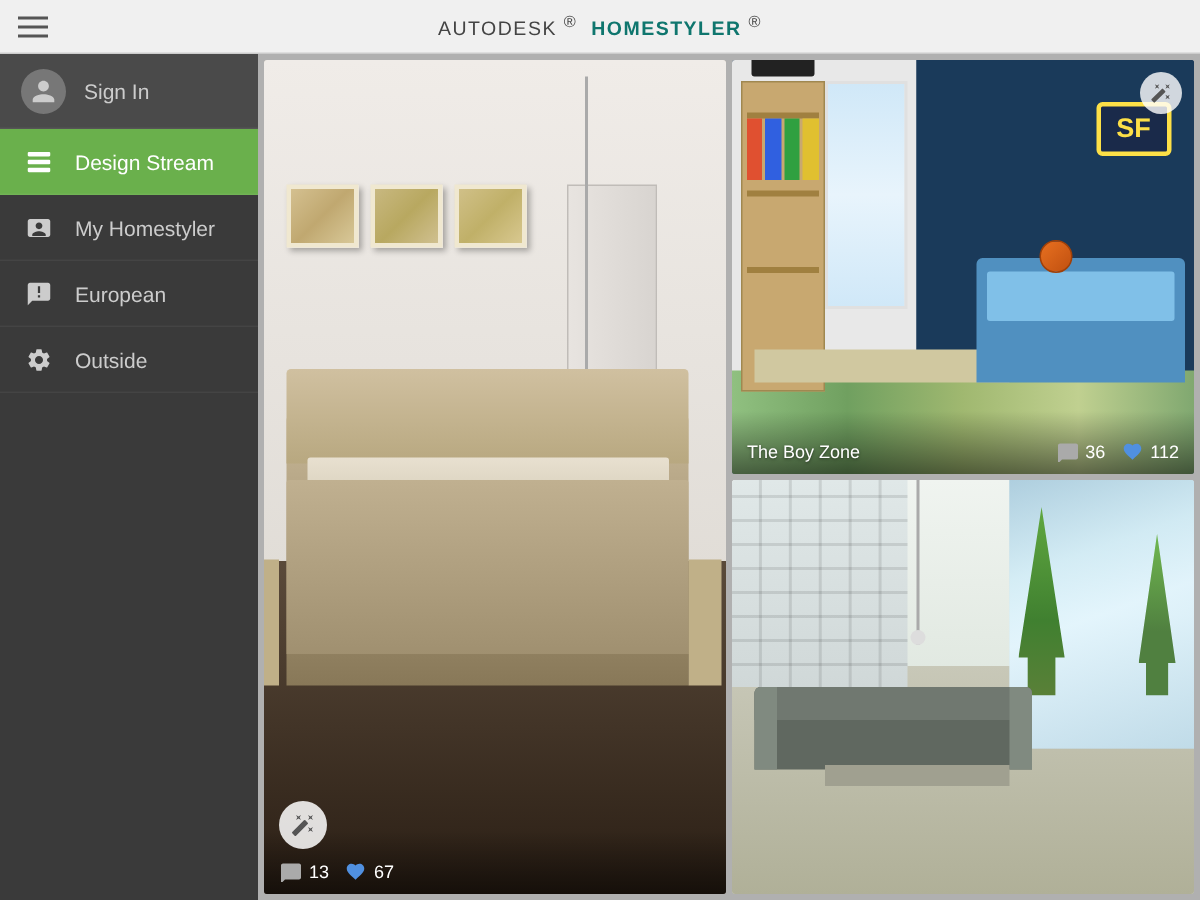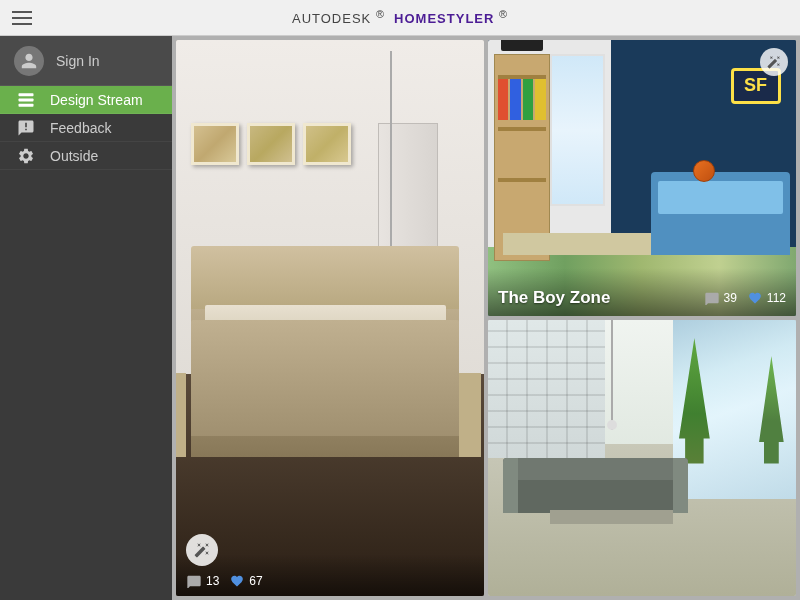--- a/index.html
+++ b/index.html
@@ -37,42 +37,42 @@
       height: 2px;
       background: #555;
     }
     #topbar .title {
       font-size: 13px;
       color: #444;
       letter-spacing: 1px;
     }
     #topbar .title strong {
       font-weight: 900;
-      color: #4c1d95;
+      color: #0f766e;
       text-align: center;
     }
 
     
     #sidebar {
       position: absolute;
       top: 36px;
       left: 0;
       width: 172px;
       bottom: 0;
       background: #3a3a3a;
       z-index: 50;
       display: flex;
       flex-direction: column;
     }
 
     .sidebar-item {
       display: flex;
       align-items: center;
       padding: 0 14px;
-      height: 28px;
+      height: 44px;
       cursor: pointer;
       color: #ccc;
       font-size: 14px;
       gap: 12px;
       border-bottom: 1px solid rgba(255,255,255,0.05);
     }
     .sidebar-item.active {
       background: #6ab04c;
       color: #fff;
     }
@@ -318,22 +318,22 @@
       left: 0;
       right: 0;
       background: linear-gradient(transparent, rgba(0,0,0,0.5));
       padding: 20px 10px 8px;
       display: flex;
       align-items: center;
       justify-content: space-between;
     }
     .card-info .card-title {
       color: #fff;
-      font-size: 17px;
-      font-weight: 700;
+      font-size: 12px;
+      font-weight: 400;
       text-shadow: 0 1px 2px rgba(0,0,0,0.5);
     }
     .card-info .card-stats {
       display: flex;
       gap: 10px;
       align-items: center;
     }
     .stat {
       display: flex;
       align-items: center;
@@ -407,29 +407,37 @@
       <svg viewBox="0 0 24 24" xmlns="http://www.w3.org/2000/svg">
         <rect x="2" y="3" width="20" height="4" rx="1"></rect>
         <rect x="2" y="10" width="20" height="4" rx="1"></rect>
         <rect x="2" y="17" width="20" height="4" rx="1"></rect>
       </svg>
     </div>
     <span>Design Stream</span>
   </div>
 
 
+  <div class="sidebar-item">
+    <div class="icon-square">
+      <svg viewBox="0 0 24 24" xmlns="http://www.w3.org/2000/svg">
+        <path d="M20 4H4c-1.1 0-2 .9-2 2v12c0 1.1.9 2 2 2h16c1.1 0 2-.9 2-2V6c0-1.1-.9-2-2-2zm-8 3c1.7 0 3 1.3 3 3s-1.3 3-3 3-3-1.3-3-3 1.3-3 3-3zm6 12H6v-1c0-2 4-3.1 6-3.1s6 1.1 6 3.1v1z"></path>
+      </svg>
+    </div>
+    <span>My Homestyler</span>
+  </div>
 
 
   <div class="sidebar-item">
     <div class="icon-square">
       <svg viewBox="0 0 24 24" xmlns="http://www.w3.org/2000/svg">
         <path d="M20 2H4c-1.1 0-2 .9-2 2v18l4-4h14c1.1 0 2-.9 2-2V4c0-1.1-.9-2-2-2zm-7 9h-2V5h2v6zm0 4h-2v-2h2v2z"></path>
       </svg>
     </div>
-    <span>Feedback</span>
+    <span>European</span>
   </div>
 
   <div class="sidebar-item">
     <div class="icon-square">
       <svg viewBox="0 0 24 24" xmlns="http://www.w3.org/2000/svg">
         <path d="M19.14 12.94c.04-.3.06-.61.06-.94s-.02-.64-.07-.94l2.03-1.58c.18-.14.23-.41.12-.61l-1.92-3.32c-.12-.22-.37-.29-.59-.22l-2.39.96c-.5-.38-1.03-.7-1.62-.94l-.36-2.54c-.04-.24-.24-.41-.48-.41h-3.84c-.24 0-.43.17-.47.41l-.36 2.54c-.59.24-1.13.57-1.62.94l-2.39-.96c-.22-.08-.47 0-.59.22L2.74 8.87c-.12.21-.08.47.12.61l2.03 1.58c-.05.3-.09.63-.09.94s.02.64.07.94l-2.03 1.58c-.18.14-.23.41-.12.61l1.92 3.32c.12.22.37.29.59.22l2.39-.96c.5.38 1.03.7 1.62.94l.36 2.54c.05.24.24.41.48.41h3.84c.24 0 .44-.17.47-.41l.36-2.54c.59-.24 1.13-.56 1.62-.94l2.39.96c.22.08.47 0 .59-.22l1.92-3.32c.12-.22.07-.47-.12-.61l-2.01-1.58zM12 15.6c-1.98 0-3.6-1.62-3.6-3.6s1.62-3.6 3.6-3.6 3.6 1.62 3.6 3.6-1.62 3.6-3.6 3.6z"></path>
       </svg>
     </div>
     <span>Outside</span>
   </div>
@@ -538,21 +546,21 @@
       </div>
     </div>
 
     <div class="card-info">
       <span class="card-title">The Boy Zone</span>
       <div class="card-stats">
         <div class="stat">
           <svg width="16" height="14" viewBox="0 0 24 20" fill="#aaa">
             <path d="M20 2H4c-1.1 0-2 .9-2 2v18l4-4h14c1.1 0 2-.9 2-2V4c0-1.1-.9-2-2-2z"></path>
           </svg>
-          <span>39</span>
+          <span>36</span>
         </div>
         <div class="stat">
           <svg width="16" height="14" viewBox="0 0 24 24" fill="#5090e0">
             <path d="M12 21.35l-1.45-1.32C5.4 15.36 2 12.28 2 8.5 2 5.42 4.42 3 7.5 3c1.74 0 3.41.81 4.5 2.09C13.09 3.81 14.76 3 16.5 3 19.58 3 22 5.42 22 8.5c0 3.78-3.4 6.86-8.55 11.54L12 21.35z"></path>
           </svg>
           <span>112</span>
         </div>
       </div>
     </div>
   </div>

